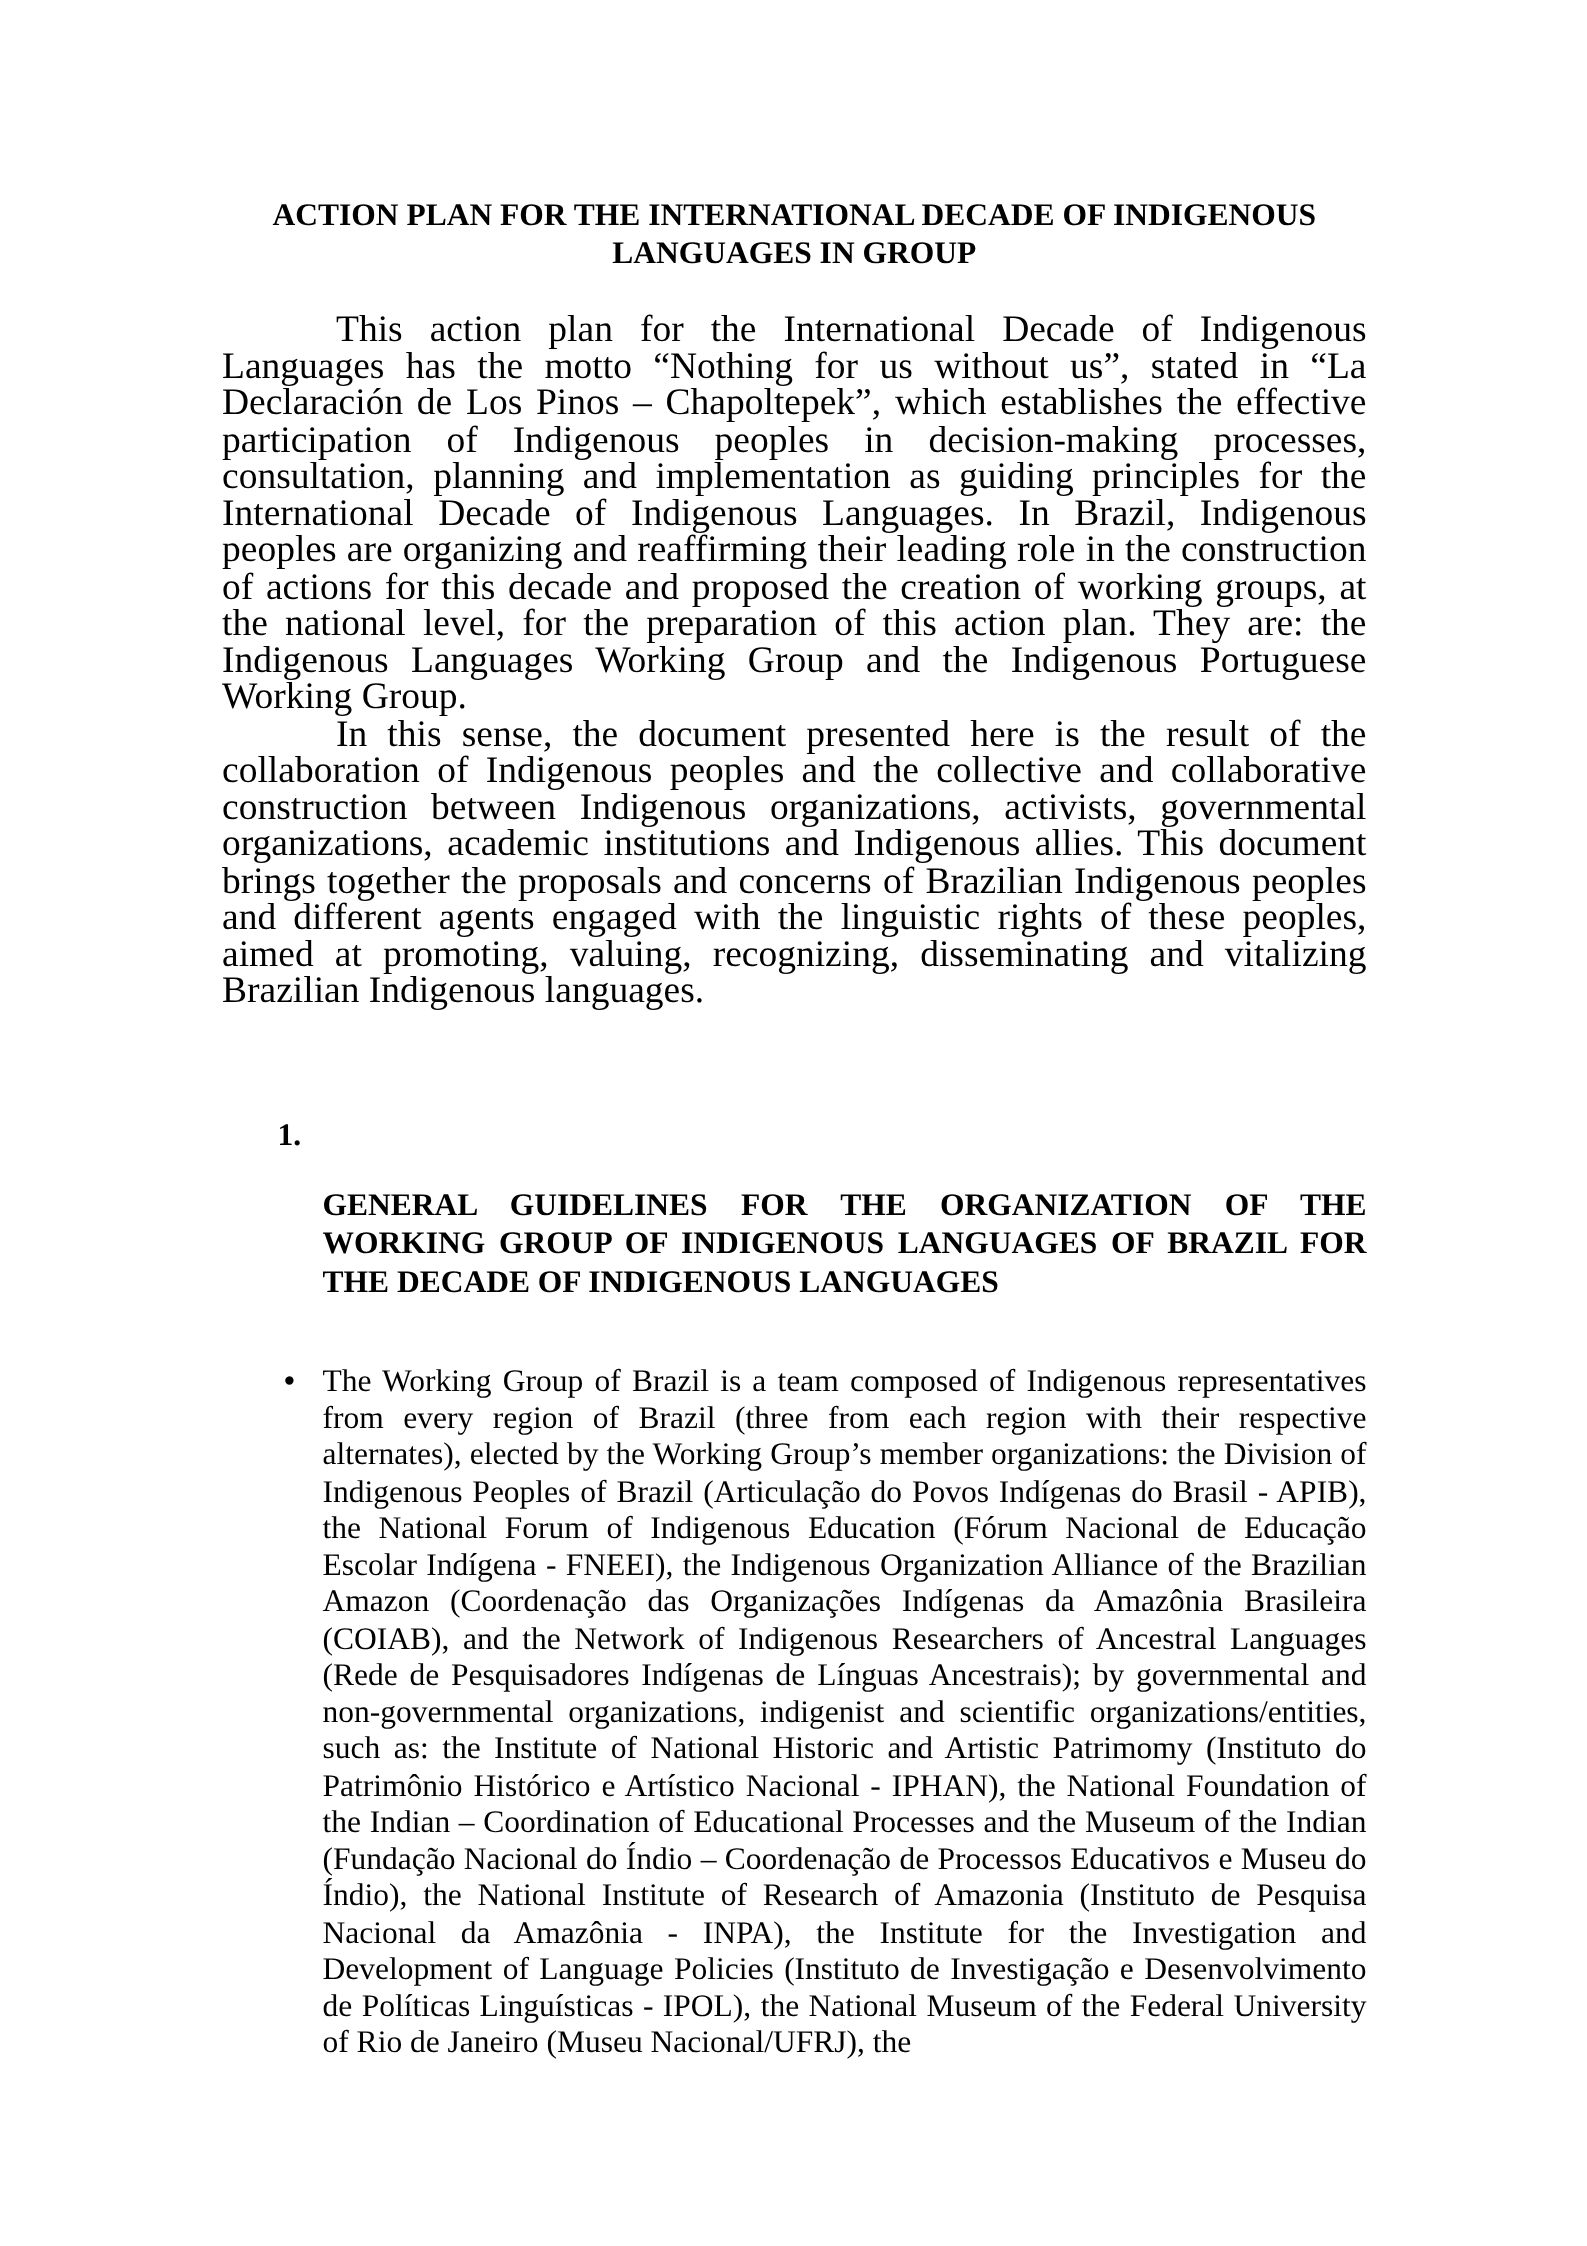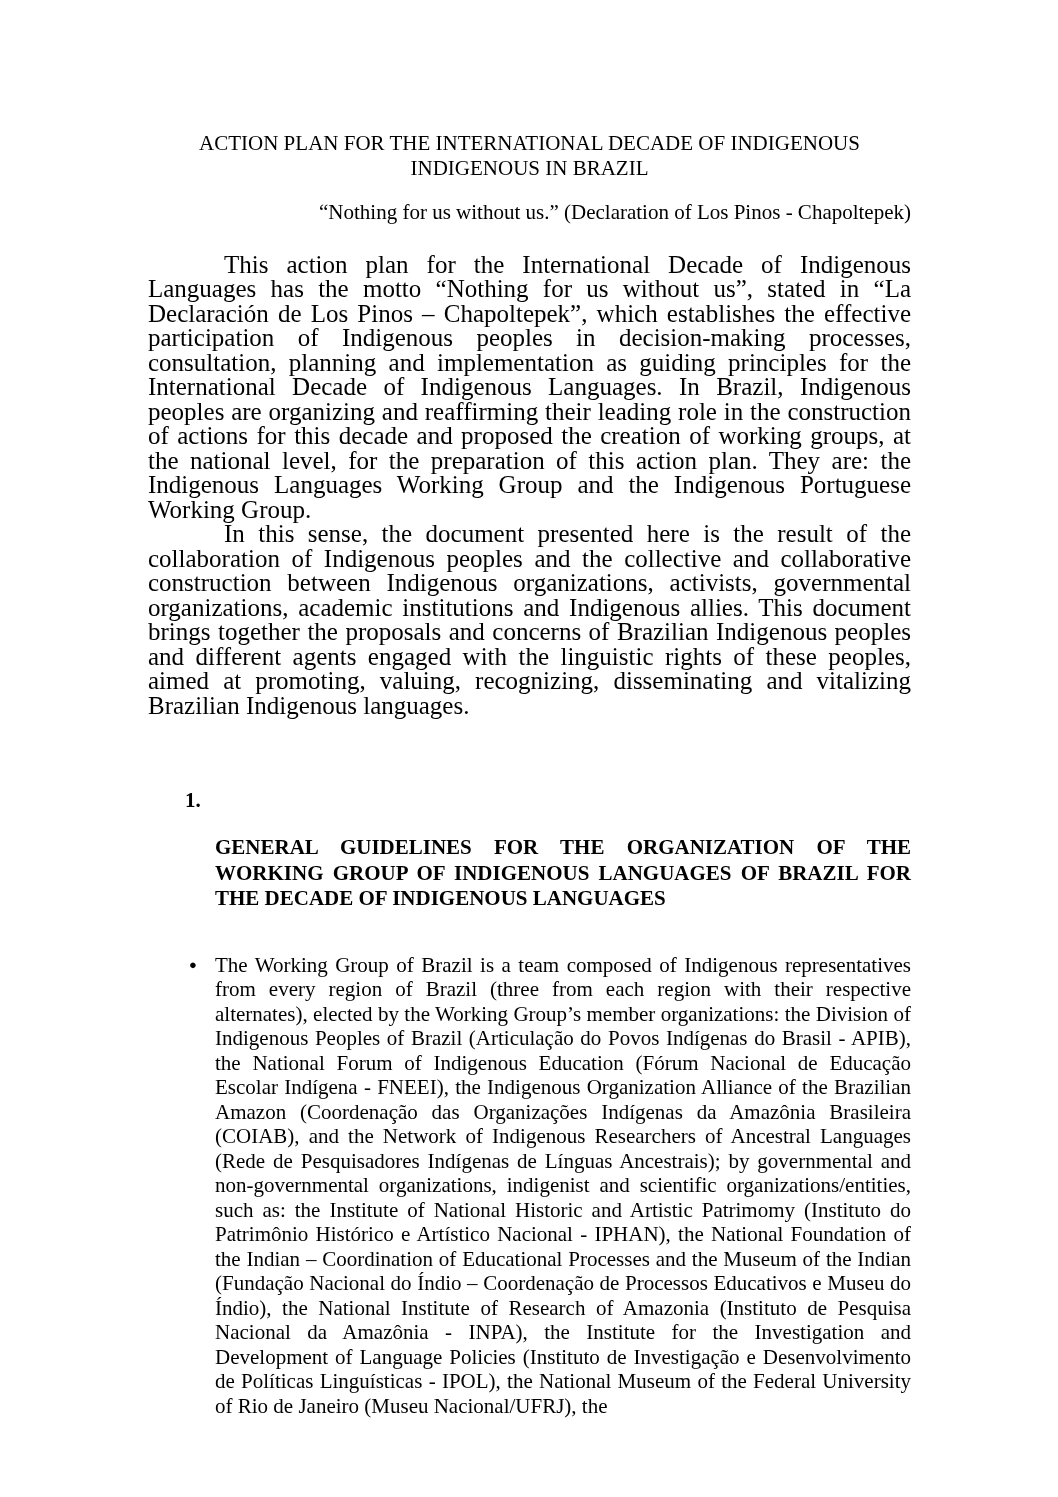--- a/index.html
+++ b/index.html
@@ -16,21 +16,21 @@
     width: 1058px;
     height: 1497px;
     background: #ffffff;
     overflow: hidden;
   }
   .doc {
     padding: 131px 147px 0 148px; 
   }
   .doc-title {
     font-size: 21px;
-    font-weight: normal;
+    font-weight: bold;
     text-align: center;
     line-height: 24.5px;
   }
   .doc-title .title-line { display: block; }
   .epigraph {
     margin-top: 20px;
     text-align: right;
     font-size: 21px;
     line-height: 24.5px;
   }
@@ -84,24 +84,23 @@
   }
 </style>
 </head>
 <body>
 
 <div class="page">
   <div class="doc">
 
     <h1 class="doc-title">
       <span class="title-line">ACTION PLAN FOR THE INTERNATIONAL DECADE OF INDIGENOUS</span>
-      <span class="title-line">INDIGENOUS IN BRAZIL</span>
+      <span class="title-line">LANGUAGES IN GROUP</span>
     </h1>
 
-    <div class="epigraph">“Nothing for us without us.” (Declaration of Los Pinos - Chapoltepek)</div>
 
     <div class="body-text">
       <p class="para">This action plan for the International Decade of Indigenous Languages has the motto “Nothing for us without us”, stated in “La Declaración de Los Pinos – Chapoltepek”, which establishes the effective participation of Indigenous peoples in decision-making processes, consultation, planning and implementation as guiding principles for the International Decade of Indigenous Languages. In Brazil, Indigenous peoples are organizing and reaffirming their leading role in the construction of actions for this decade and proposed the creation of working groups, at the national level, for the preparation of this action plan. They are: the Indigenous Languages Working Group and the Indigenous Portuguese Working Group.</p>
       <p class="para">In this sense, the document presented here is the result of the collaboration of Indigenous peoples and the collective and collaborative construction between Indigenous organizations, activists, governmental organizations, academic institutions and Indigenous allies. This document brings together the proposals and concerns of Brazilian Indigenous peoples and different agents engaged with the linguistic rights of these peoples, aimed at promoting, valuing, recognizing, disseminating and vitalizing Brazilian Indigenous languages.</p>
     </div>
 
 
     <div class="numbered-heading">
       <span class="num">1.</span>
       <span class="txt">GENERAL GUIDELINES FOR THE ORGANIZATION OF THE WORKING GROUP OF INDIGENOUS LANGUAGES OF BRAZIL FOR THE DECADE OF INDIGENOUS LANGUAGES</span>

